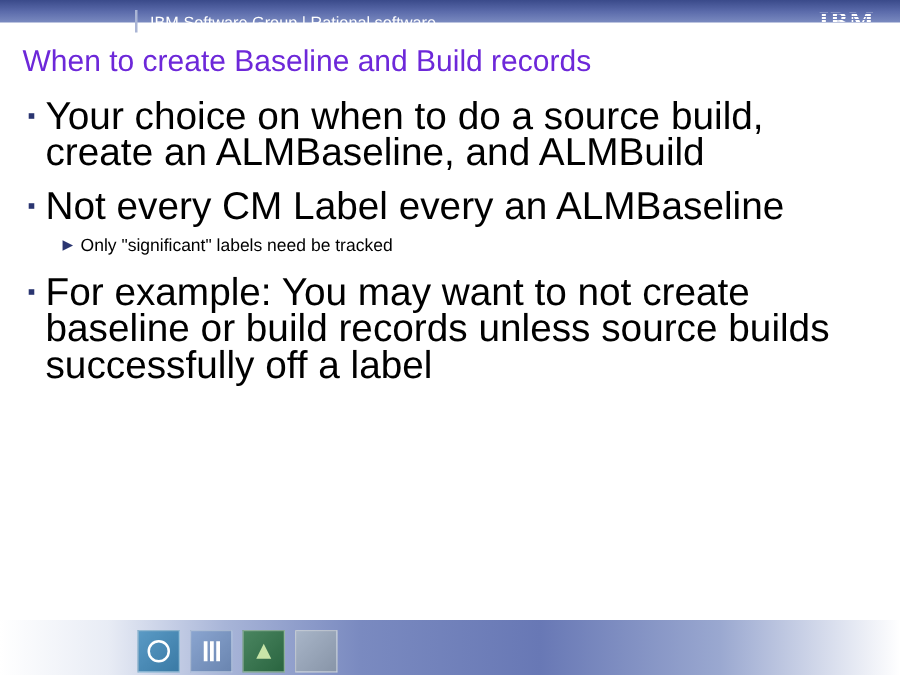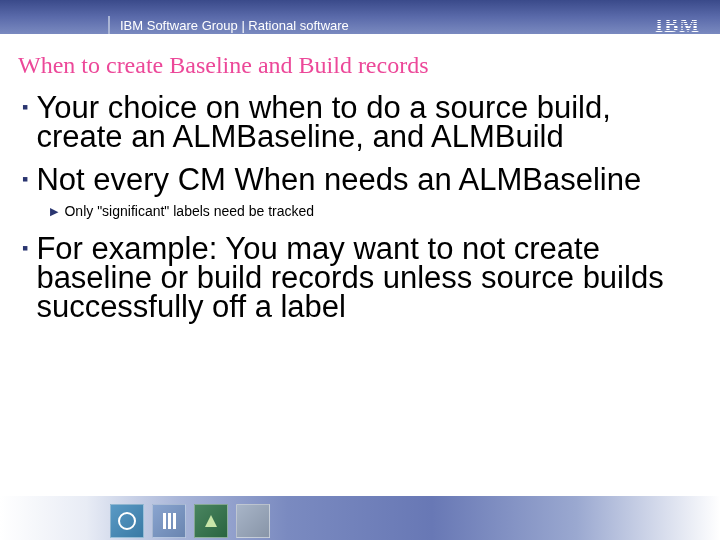--- a/index.html
+++ b/index.html
@@ -5,21 +5,21 @@
   * { margin: 0; padding: 0; box-sizing: border-box; }
   body {
     width: 720px;
     height: 540px;
     font-family: Arial, Helvetica, sans-serif;
     background: #ffffff;
     position: relative;
     overflow: hidden;
   }
   .header {
-    height: 34px;
+    height: 18px;
     background: linear-gradient(to bottom, #3a4a8a 0%, #5a6aaa 50%, #7a8ac0 100%);
     display: flex;
     align-items: center;
     justify-content: space-between;
     padding: 16px 20px 0 0;
   }
   .header-left {
     display: flex;
     align-items: center;
     height: 100%;
@@ -53,25 +53,24 @@
       #ffffff 0px,
       #ffffff 1.2px,
       transparent 1.2px,
       transparent 2.3px
     );
     -webkit-background-clip: text;
     background-clip: text;
     -webkit-text-fill-color: transparent;
   }
   .title {
-    color: #ec4899;
+    color: #6d28d9;
     font-size: 24px;
     font-weight: normal;
     padding: 18px 18px 14px 18px;
-    font-family: Liberation Serif, serif;
   }
   .content {
     padding: 0 22px;
   }
   .bullet-main {
     display: flex;
     align-items: flex-start;
     margin-bottom: 14px;
   }
   .bullet-marker {
@@ -164,21 +163,21 @@
 
 <div class="content">
 
   <div class="bullet-main">
     <div class="bullet-marker">▪</div>
     <div class="bullet-text">Your choice on when to do a source build, create an ALMBaseline, and ALMBuild</div>
   </div>
 
   <div class="bullet-main">
     <div class="bullet-marker">▪</div>
-    <div class="bullet-text">Not every CM When needs an ALMBaseline</div>
+    <div class="bullet-text">Not every CM Label every an ALMBaseline</div>
   </div>
   <div class="sub-bullet">
     <div class="sub-marker">▶</div>
     <div class="sub-text">Only "significant" labels need be tracked</div>
   </div>
 
   <div class="bullet-main">
     <div class="bullet-marker">▪</div>
     <div class="bullet-text">For example: You may want to not create baseline or build records unless source builds successfully off a label</div>
   </div>

